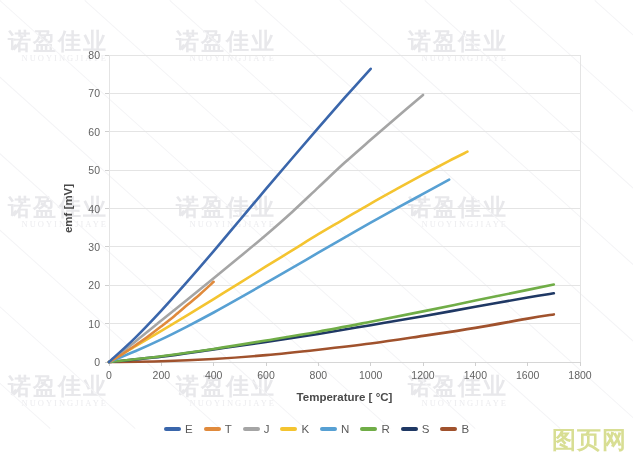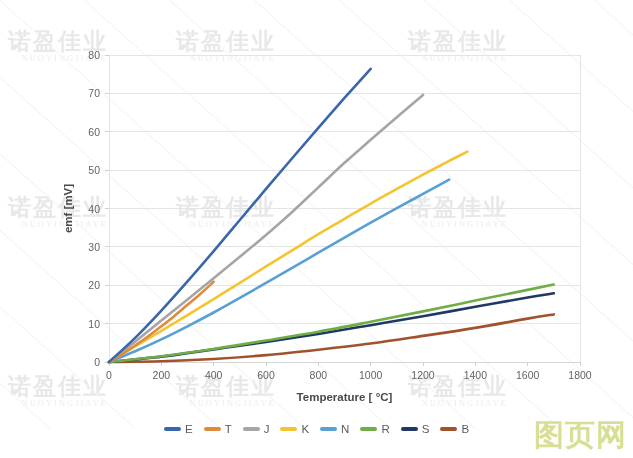--- a/index.html
+++ b/index.html
@@ -47,23 +47,23 @@
     border-top: 1px solid #f4f4f6;
     transform-origin: 0 0;
     pointer-events: none;
   }
 
   
   #logo {
     position: absolute;
     right: 6px;
     bottom: 6px;
-    font-family: Liberation Mono, monospace;
+    font-family: Liberation Sans, sans-serif;
     font-weight: 700;
-    font-size: 30px;
+    font-size: 24px;
     color: #d8de93;
     letter-spacing: 1px;
     line-height: 1;
     user-select: none;
   }
 
   
   #chart-title {
     position: absolute;
     left: 0;

